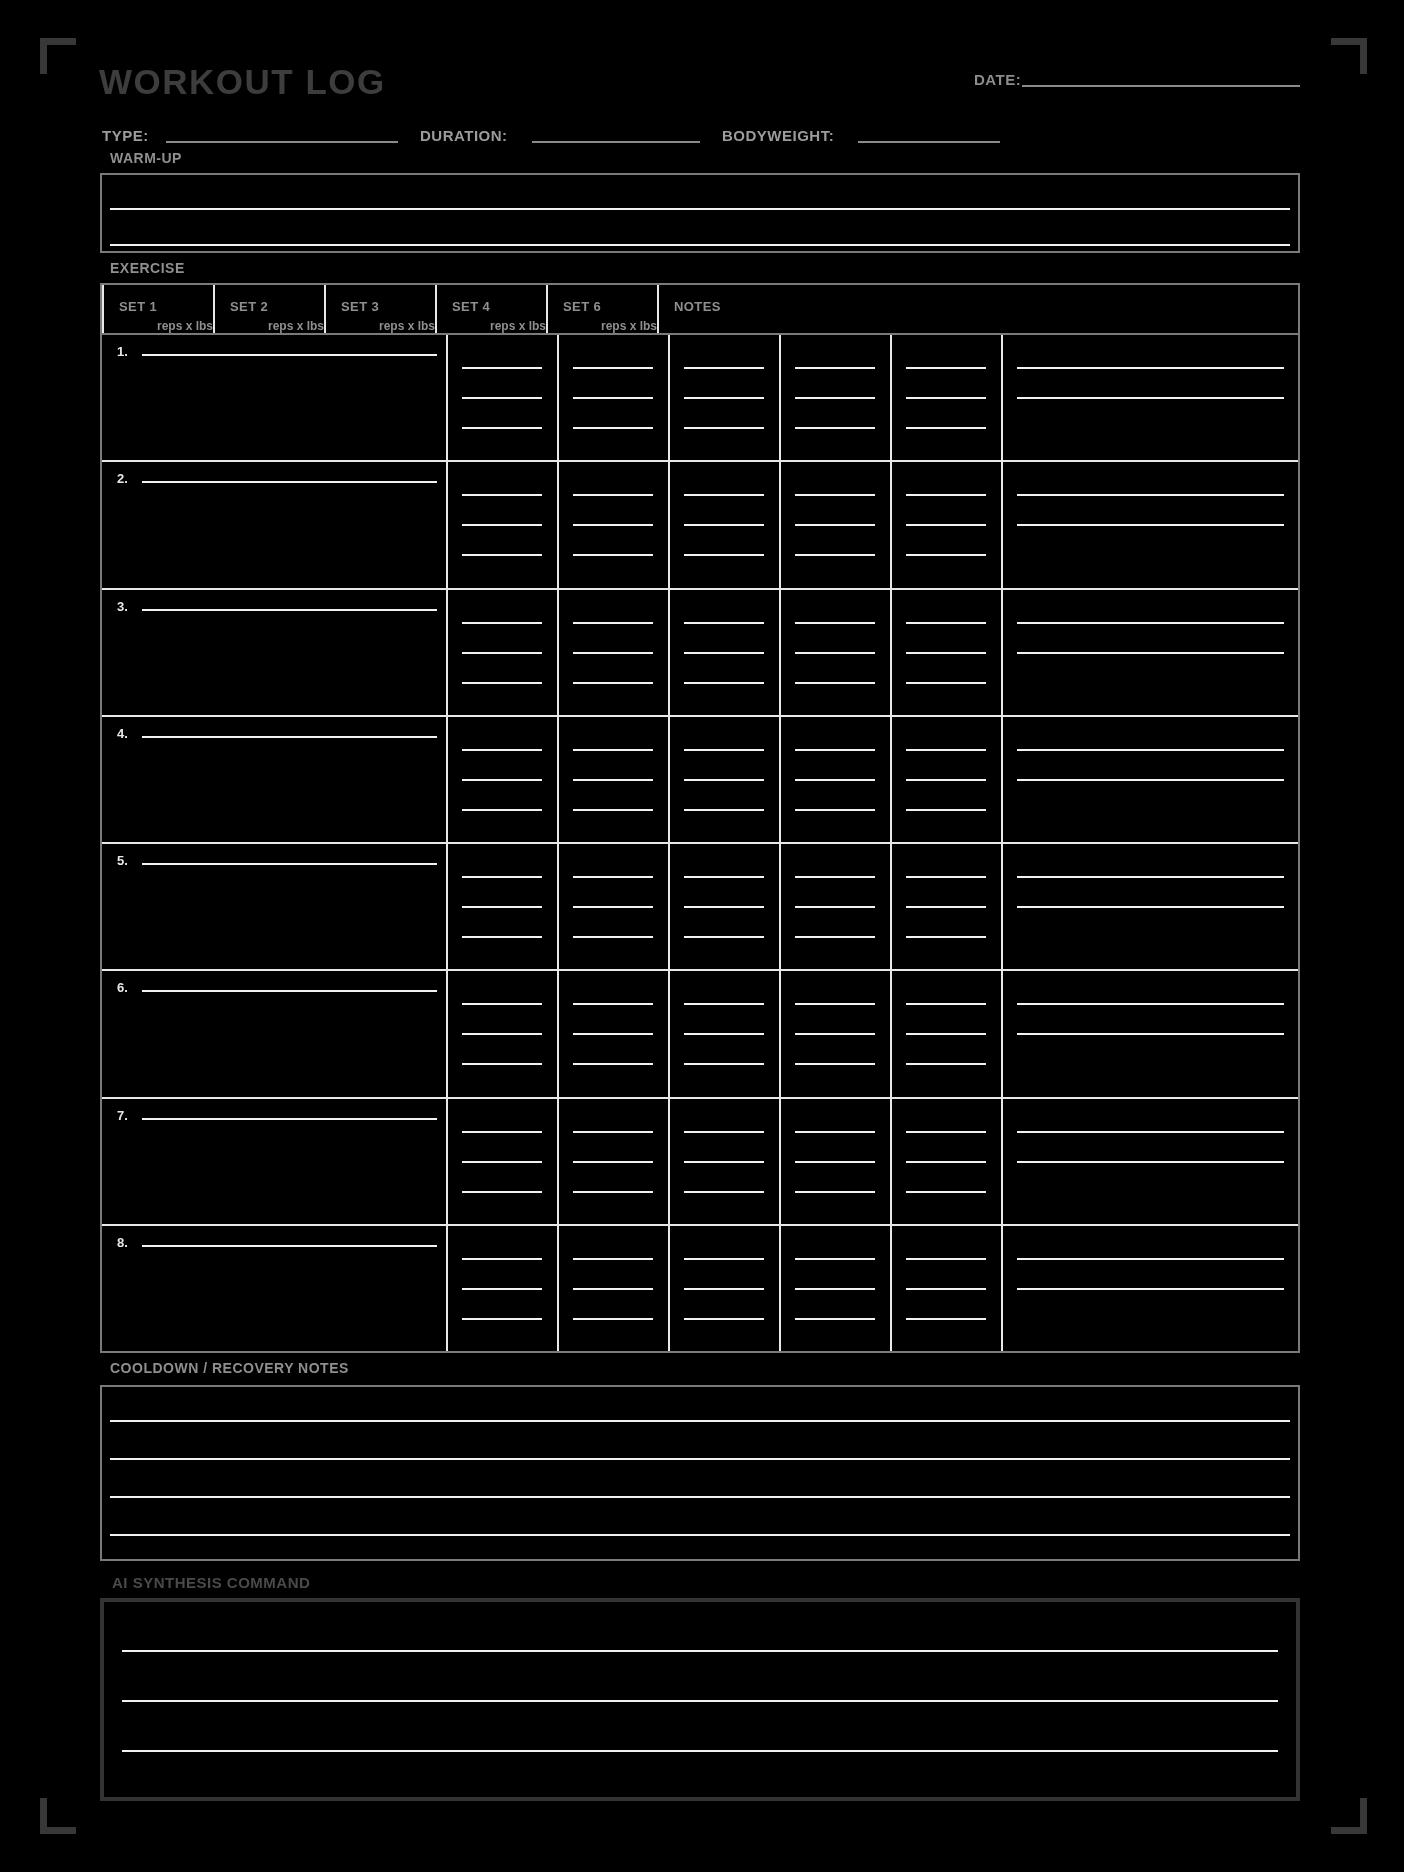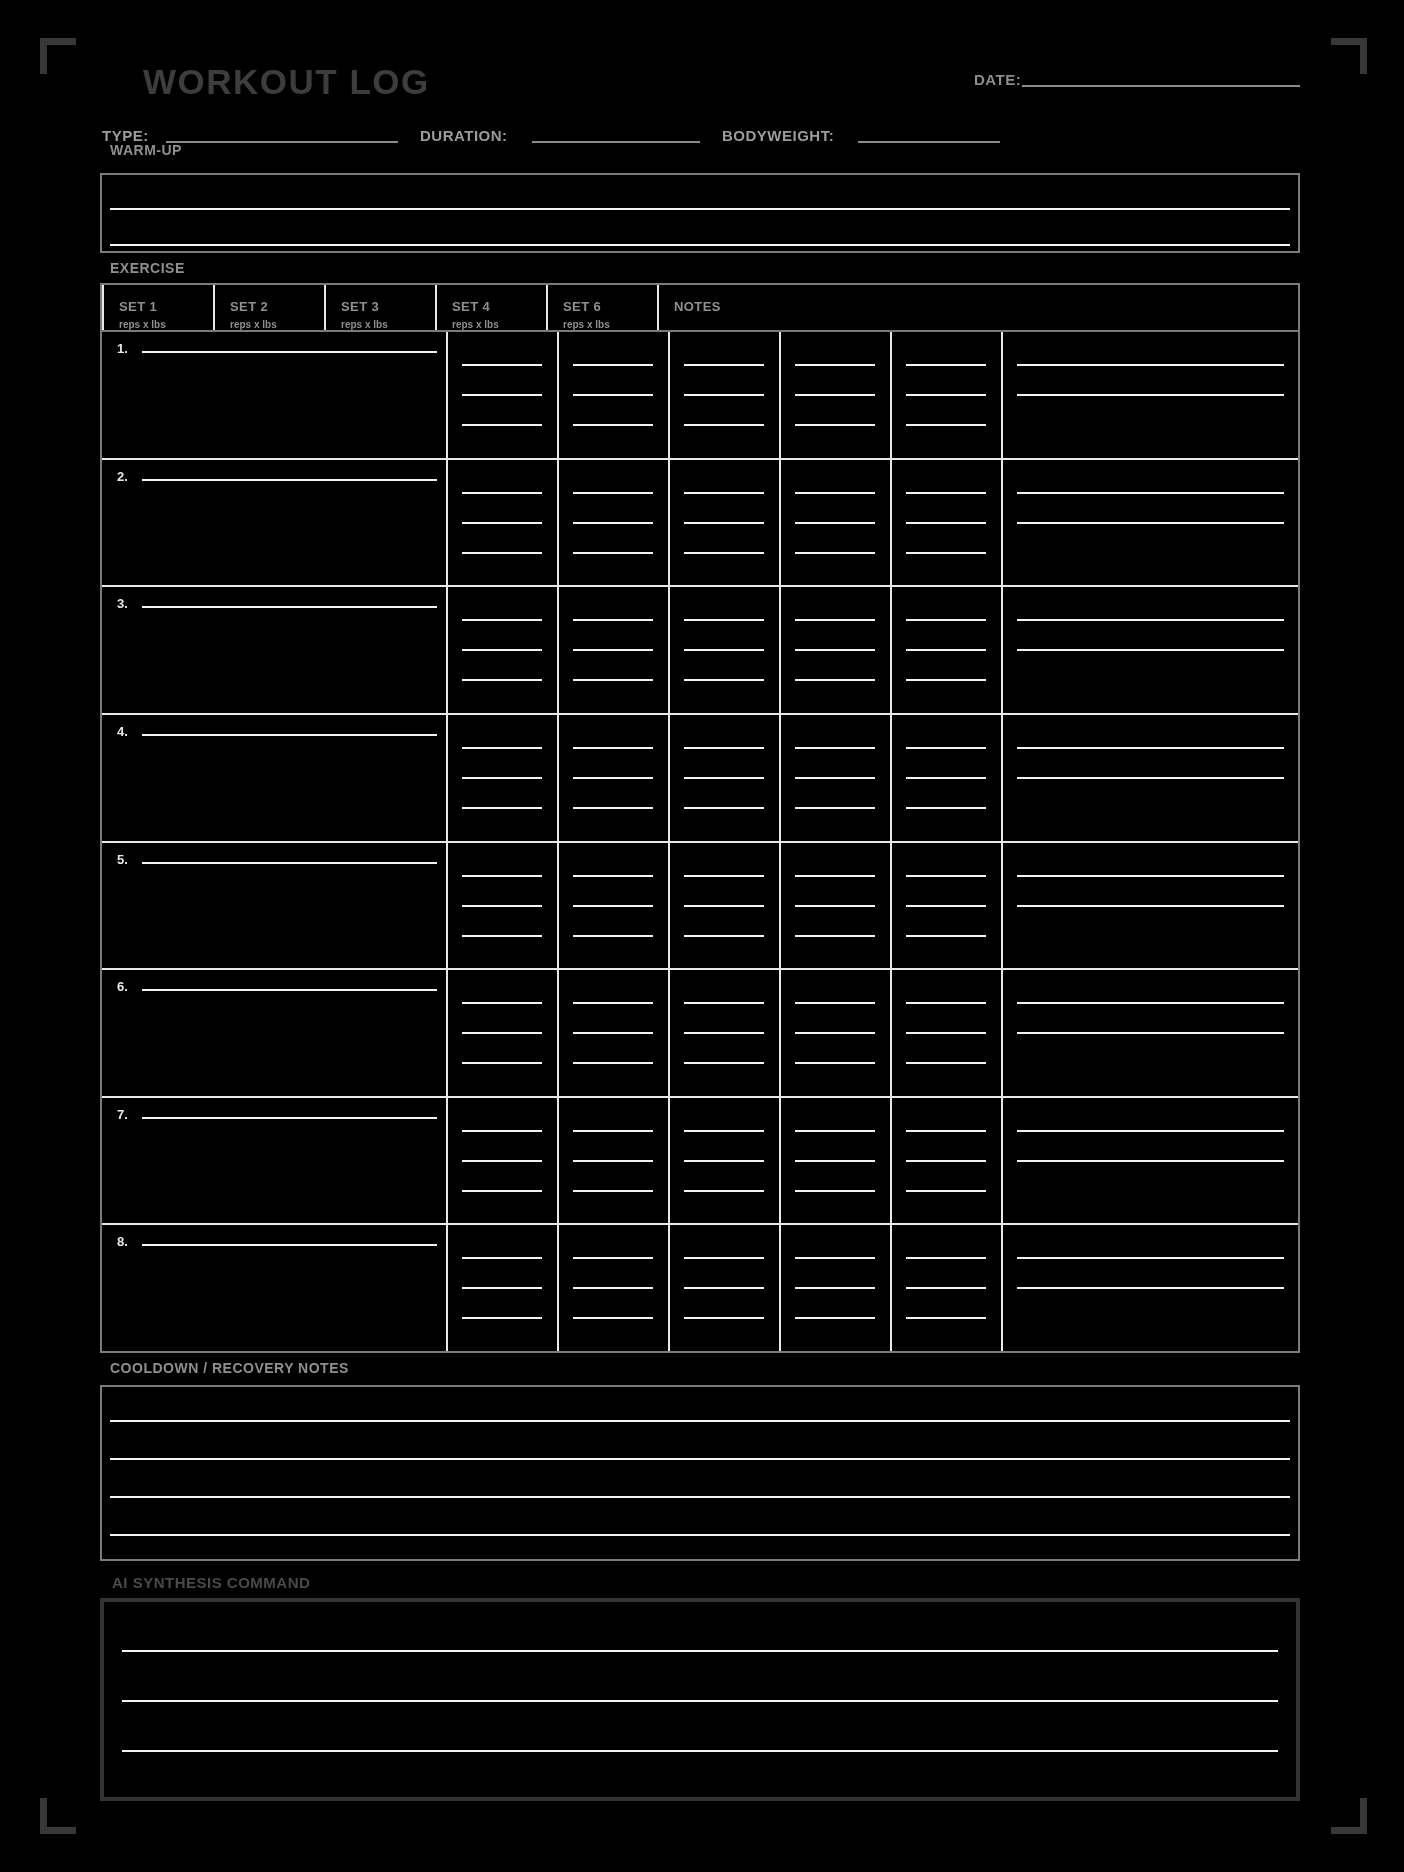--- a/index.html
+++ b/index.html
@@ -26,42 +26,42 @@
   }
   
   .crop{position:absolute;width:36px;height:36px;}
   .crop.tl{left:40px;top:38px;border-top:7px solid var(--crop);border-left:7px solid var(--crop);}
   .crop.tr{left:1331px;top:38px;border-top:7px solid var(--crop);border-right:7px solid var(--crop);}
   .crop.bl{left:40px;top:1798px;border-bottom:7px solid var(--crop);border-left:7px solid var(--crop);}
   .crop.br{left:1331px;top:1798px;border-bottom:7px solid var(--crop);border-right:7px solid var(--crop);}
   
   .title{
     position:absolute;left:99px;top:62px;
-    font-size:35px;font-weight:bold;letter-spacing:1.5px;color:var(--title);margin-left:44px;
+    font-size:35px;font-weight:bold;letter-spacing:1.5px;color:var(--title);
   }
   .date-label{
     position:absolute;left:950px;top:71px;
     font-size:15px;font-weight:bold;letter-spacing:.5px;color:var(--date-label);margin-left:24px;
   }
   .date-line{position:absolute;left:1022px;top:85px;width:278px;height:2px;background:var(--underline-gray);}
   .meta-label{
     position:absolute;top:127px;font-size:15px;font-weight:bold;letter-spacing:.5px;color:var(--meta-label);
   }
   .meta-label.type{left:102px;}
   .meta-label.duration{left:420px;}
   .meta-label.bodyweight{left:722px;}
   .meta-line{position:absolute;top:141px;height:2px;background:var(--underline-gray);}
   .meta-line.type{left:166px;width:232px;}
   .meta-line.duration{left:532px;width:168px;}
   .meta-line.bodyweight{left:858px;width:142px;}
   
   .section-label{
     position:absolute;font-size:14px;font-weight:bold;letter-spacing:.5px;color:var(--section-label);
   }
-  .section-label.warmup{left:110px;top:142px;}
+  .section-label.warmup{left:110px;top:150px;}
   .section-label.exercises{left:110px;top:260px;}
   .section-label.cooldown{left:110px;top:1360px;}
   .section-label.ai{left:112px;top:1574px;font-size:15px;color:var(--ai-label);}
   
   .box{position:absolute;left:100px;width:1200px;border:2px solid var(--box-border);}
   .box.warmup{top:173px;height:80px;}
   .box.cooldown{top:1385px;height:176px;}
   .box.ai{top:1598px;height:203px;border:4px solid var(--ai-border);}
   .wline{position:absolute;height:2px;background:var(--line-white);left:8px;right:8px;}
   .box.warmup .wline.l0{top:33px;}
@@ -86,21 +86,21 @@
   .tbody .trow{flex:1;position:relative;}
   .tbody .trow + .trow{border-top:2px solid var(--grid-white);}
   .cell{position:relative;}
   .c-ex{flex:0 0 344px;}
   .c-set{flex:0 0 111px;border-left:2px solid var(--grid-white);}
   .c-notes{flex:1;border-left:2px solid var(--grid-white);}
   .hcell .hlabel{
     margin:14px 0 0 15px;font-size:13px;font-weight:bold;letter-spacing:.4px;color:var(--header-text);
   }
   .hcell .hsub{
-    margin:5px 0 0 15px;font-size:10px;font-weight:bold;color:var(--header-text);
+    margin:5px 0 0 15px;font-size:12px;font-weight:bold;color:var(--header-text);text-align:right;
   }
   .num{
     position:absolute;left:15px;top:9px;font-size:13px;font-weight:bold;color:var(--row-number);
   }
   .ex-line{position:absolute;left:40px;width:295px;top:19px;height:2px;background:var(--line-white);}
   .set-line{position:absolute;left:14px;width:80px;height:2px;background:var(--line-white);}
   .set-line.l0{top:32px;}
   .set-line.l1{top:62px;}
   .set-line.l2{top:92px;}
   .note-line{position:absolute;left:14px;right:14px;height:2px;background:var(--line-white);}

